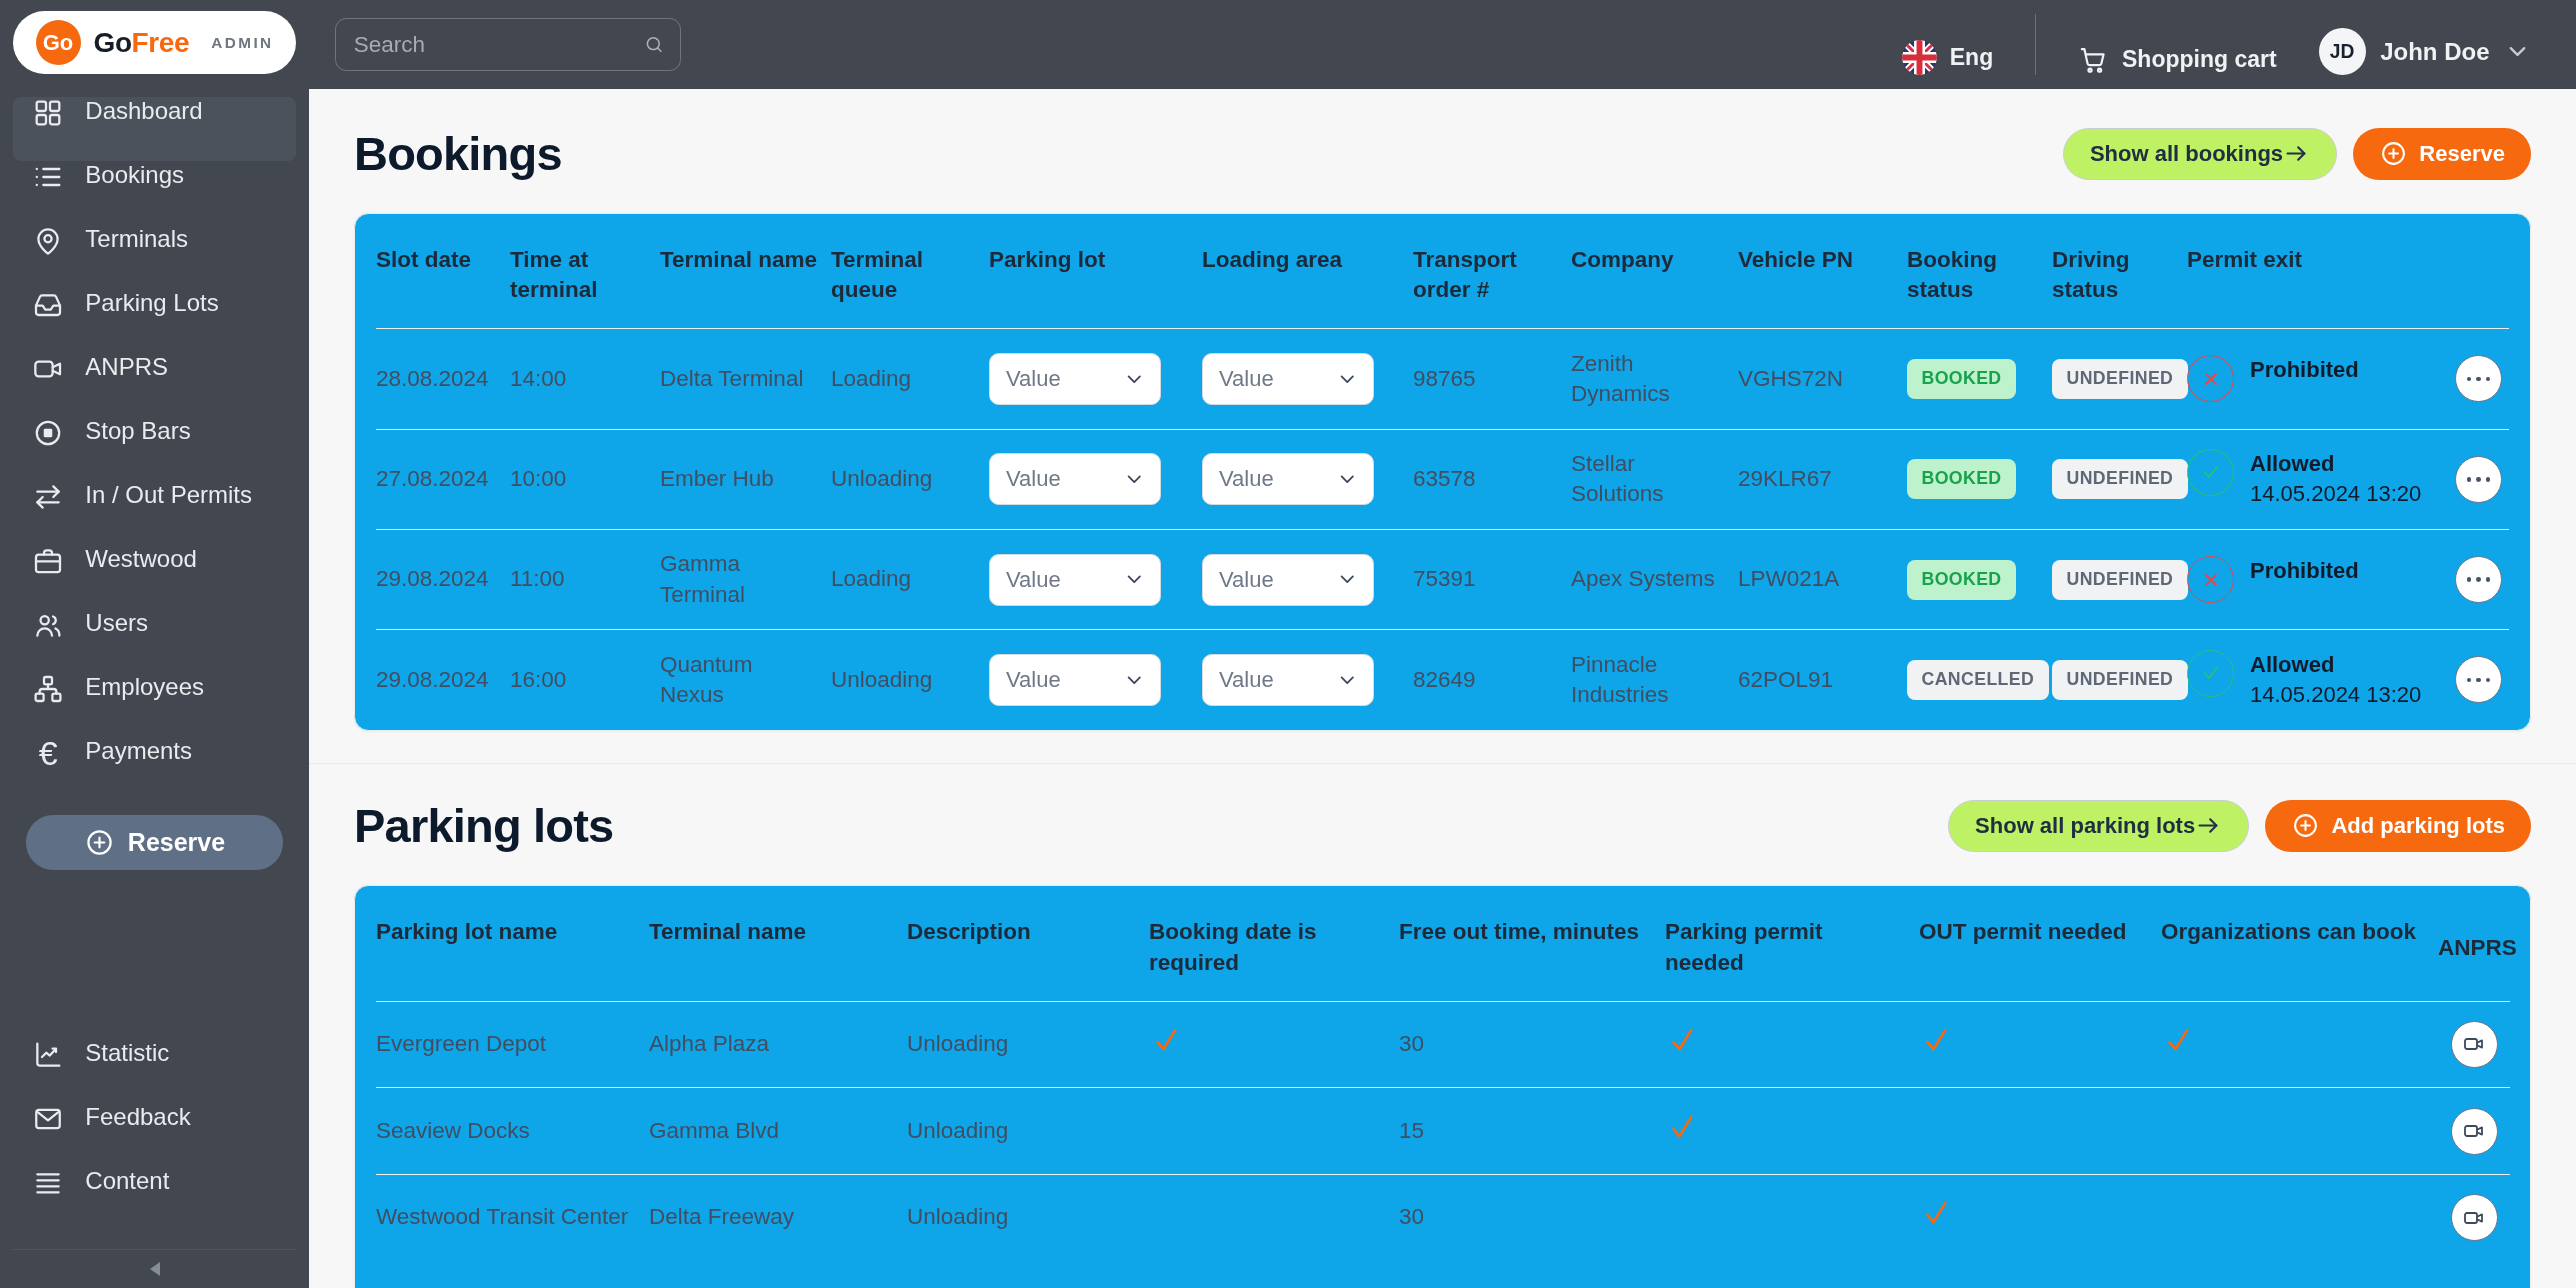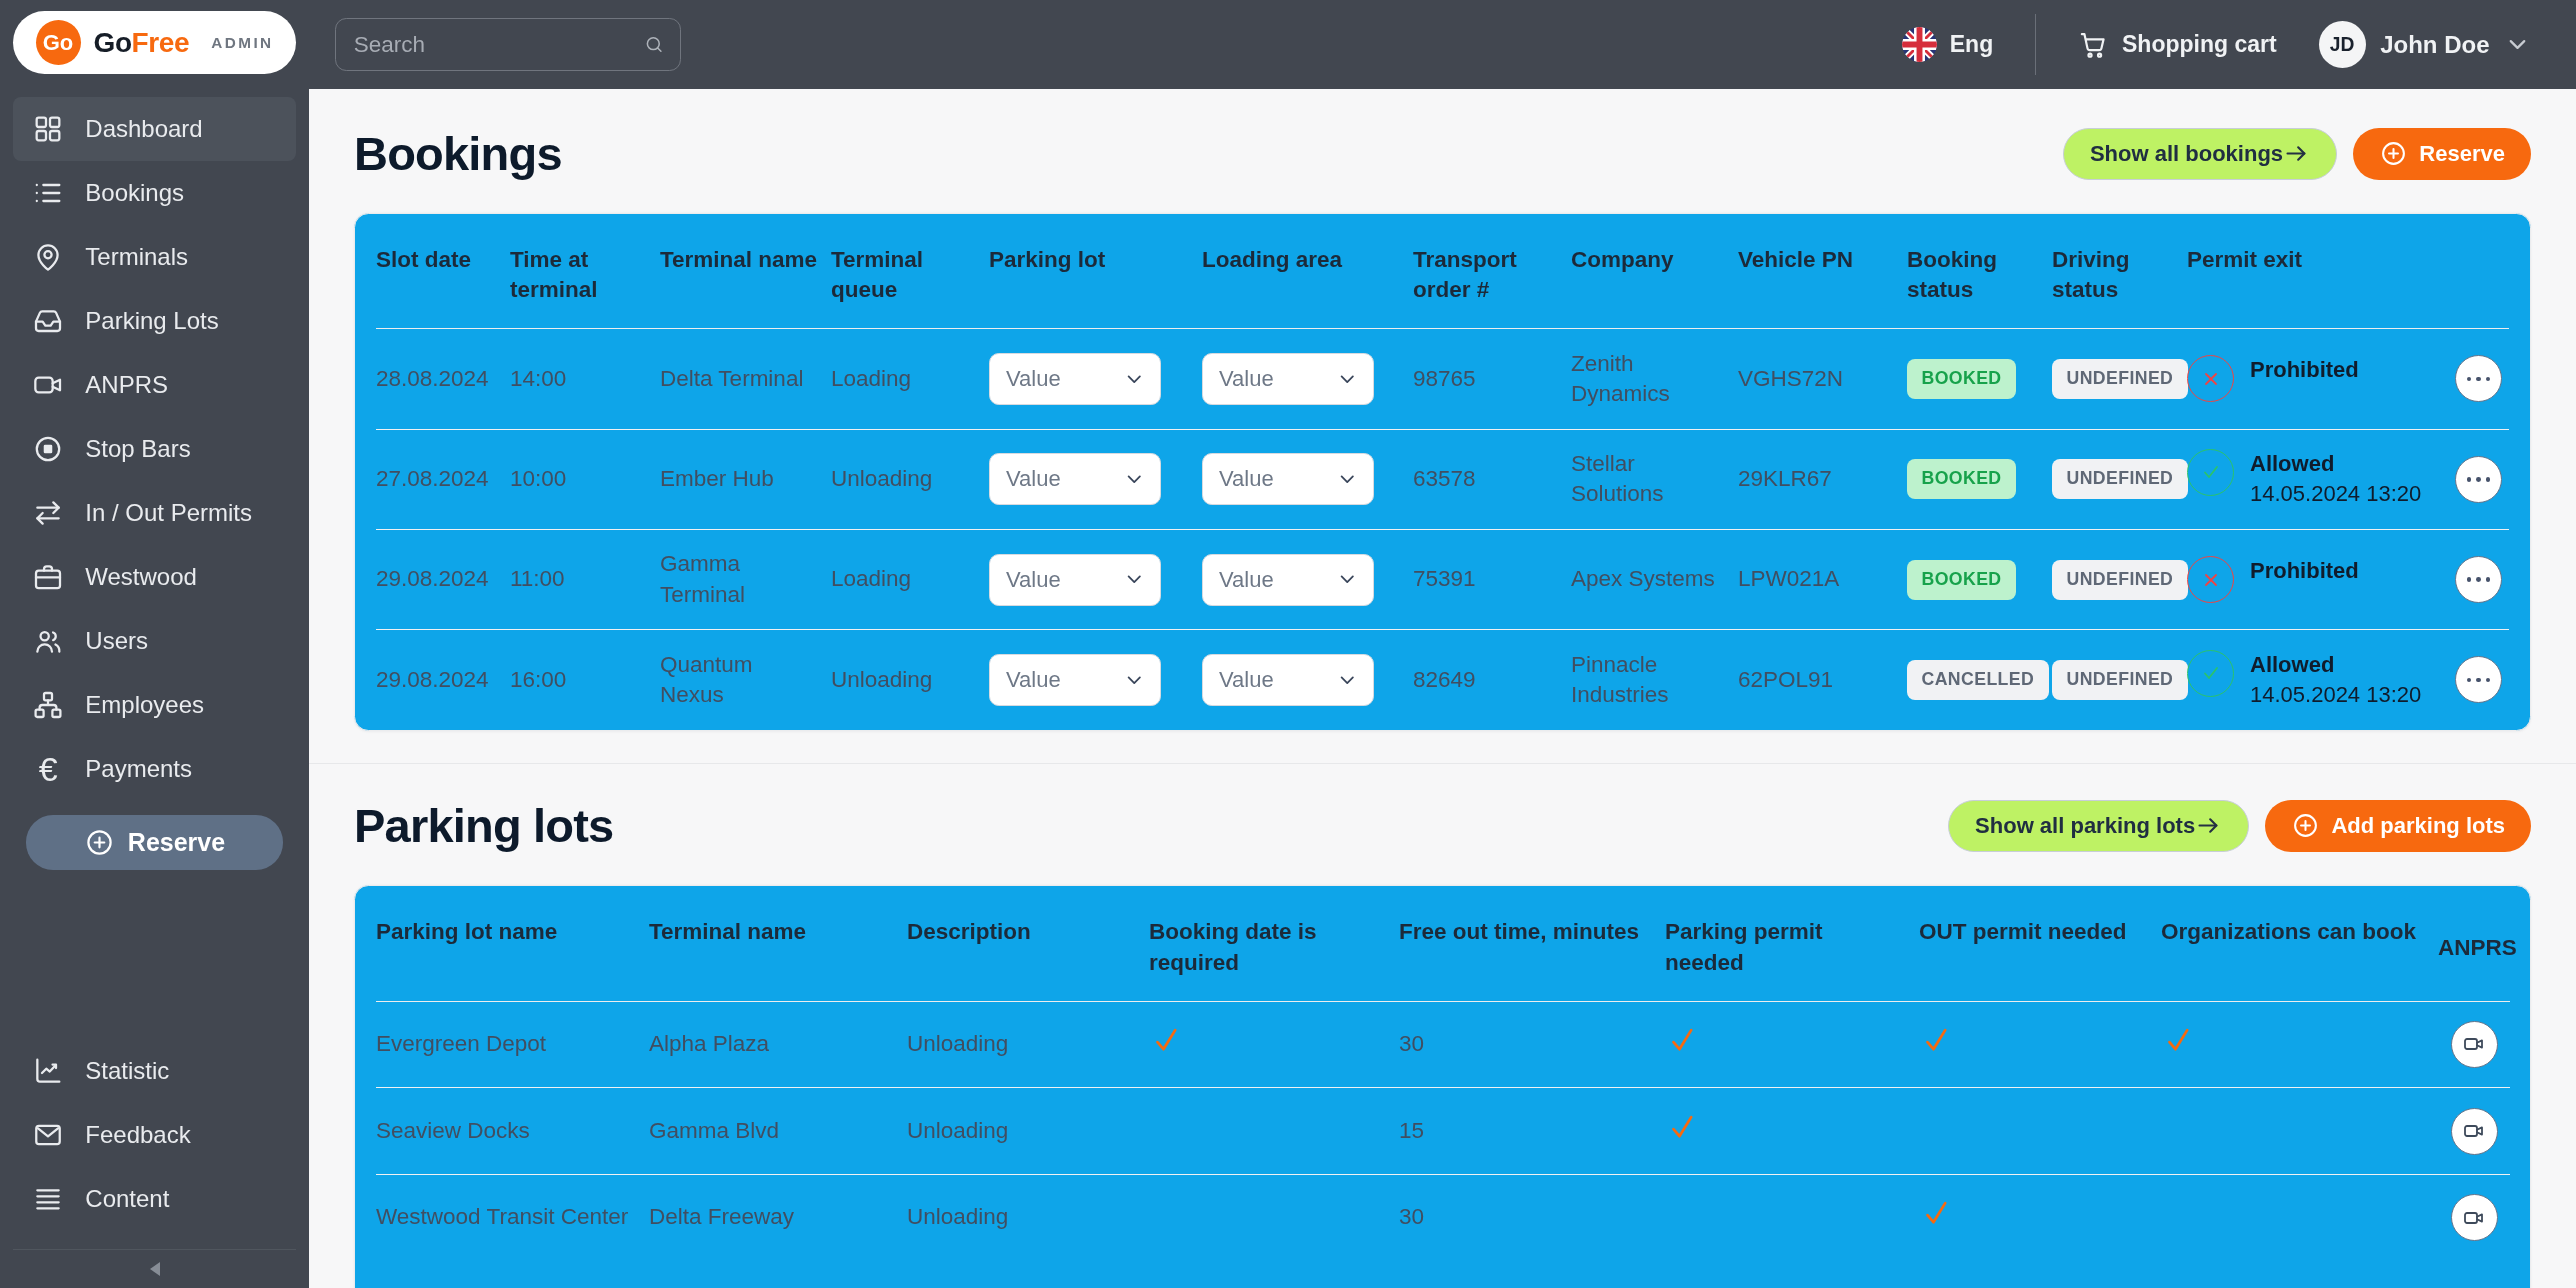--- a/index.html
+++ b/index.html
@@ -12,21 +12,21 @@
     display:flex; flex-direction:column; position:relative; z-index:3; }
   .logo-pill { margin:11.3px 13px 0; height:63px; background:#fff; border-radius:34px;
     display:flex; align-items:center; padding:0 22.5px; gap:13px; }
   .logo-circle { width:45px; height:45px; border-radius:50%; background:#F7690F;
     color:#fff; font-size:22px; font-weight:700; display:flex; align-items:center; justify-content:center; }
   .logo-name { font-size:28px; font-weight:800; letter-spacing:-0.4px; color:#161D27; }
   .logo-name .sw { color:#F7690F; }
   .logo-admin { margin-left:auto; font-size:15.3px; font-weight:700; letter-spacing:2.4px; color:#6F7680; }
 
   .nav { padding:22.5px 13px 0; }
-  .nav-item { height:64px; display:flex; align-items:center; gap:21px; padding:0 19.3px;
+  .nav-item { height:64px; display:flex; gap:21px; padding:0 19.3px;
     border-radius:8px; color:#E9EBEE; font-size:24px; cursor:pointer; }
   .nav-item.active { background:#4C525B; }
   .nav-item svg { width:32px; height:32px; flex:0 0 32px; }
   .euro-glyph { width:32px; flex:0 0 32px; font-size:34px; line-height:32px; text-align:center; font-weight:400; }
 
   .reserve-side { margin:14.5px 13px 0; height:55px; border-radius:27px; background:#5F7086;
     color:#fff; font-size:25px; font-weight:700; display:flex; align-items:center; justify-content:center; gap:13px; cursor:pointer; }
   .reserve-side svg { width:31px; height:31px; }
 
   .side-footer { margin-top:auto; padding:0 13px 0; }
@@ -38,21 +38,21 @@
   
   .main { flex:1; display:flex; flex-direction:column; min-width:0; }
   .topbar { height:89px; background:#424750; display:flex; align-items:center; padding:0 45px 0 26px; }
   .search-box { width:346px; height:53px; border:0.8px solid #70757E; border-radius:11.3px;
     display:flex; align-items:center; padding:0 16px 0 17.7px; }
   .search-box input { flex:1; background:transparent; border:none; outline:none;
     color:#E9EBEE; font-size:22.5px; font-family:inherit; }
   .search-box input::placeholder { color:#A7ACB4; }
   .search-box svg { width:29px; height:29px; color:#AEB3BA; }
 
-  .top-right { margin-left:auto; display:flex; align-items:center; color:#F0F2F4; }
+  .top-right { margin-left:auto; display:flex; align-items:flex-end; color:#F0F2F4; }
   .lang { display:flex; align-items:center; gap:13px; font-size:23px; font-weight:600; cursor:pointer; }
   .flag { width:35px; height:35px; border-radius:50%; }
   .top-div { width:0.8px; height:61px; background:#6A6F78; margin:0 42px; }
   .cart { display:flex; align-items:center; gap:13px; font-size:23px; font-weight:600; cursor:pointer; }
   .cart svg { width:31px; height:31px; }
   .user { display:flex; align-items:center; gap:14.5px; margin-left:42px; cursor:pointer; }
   .avatar { width:47px; height:47px; border-radius:50%; background:#F4F5F6; color:#1A222E;
     font-size:19.3px; font-weight:700; display:flex; align-items:center; justify-content:center; }
   .user-name { font-size:24px; font-weight:700; }
   .user svg { width:27px; height:27px; color:#C8CCD2; }

